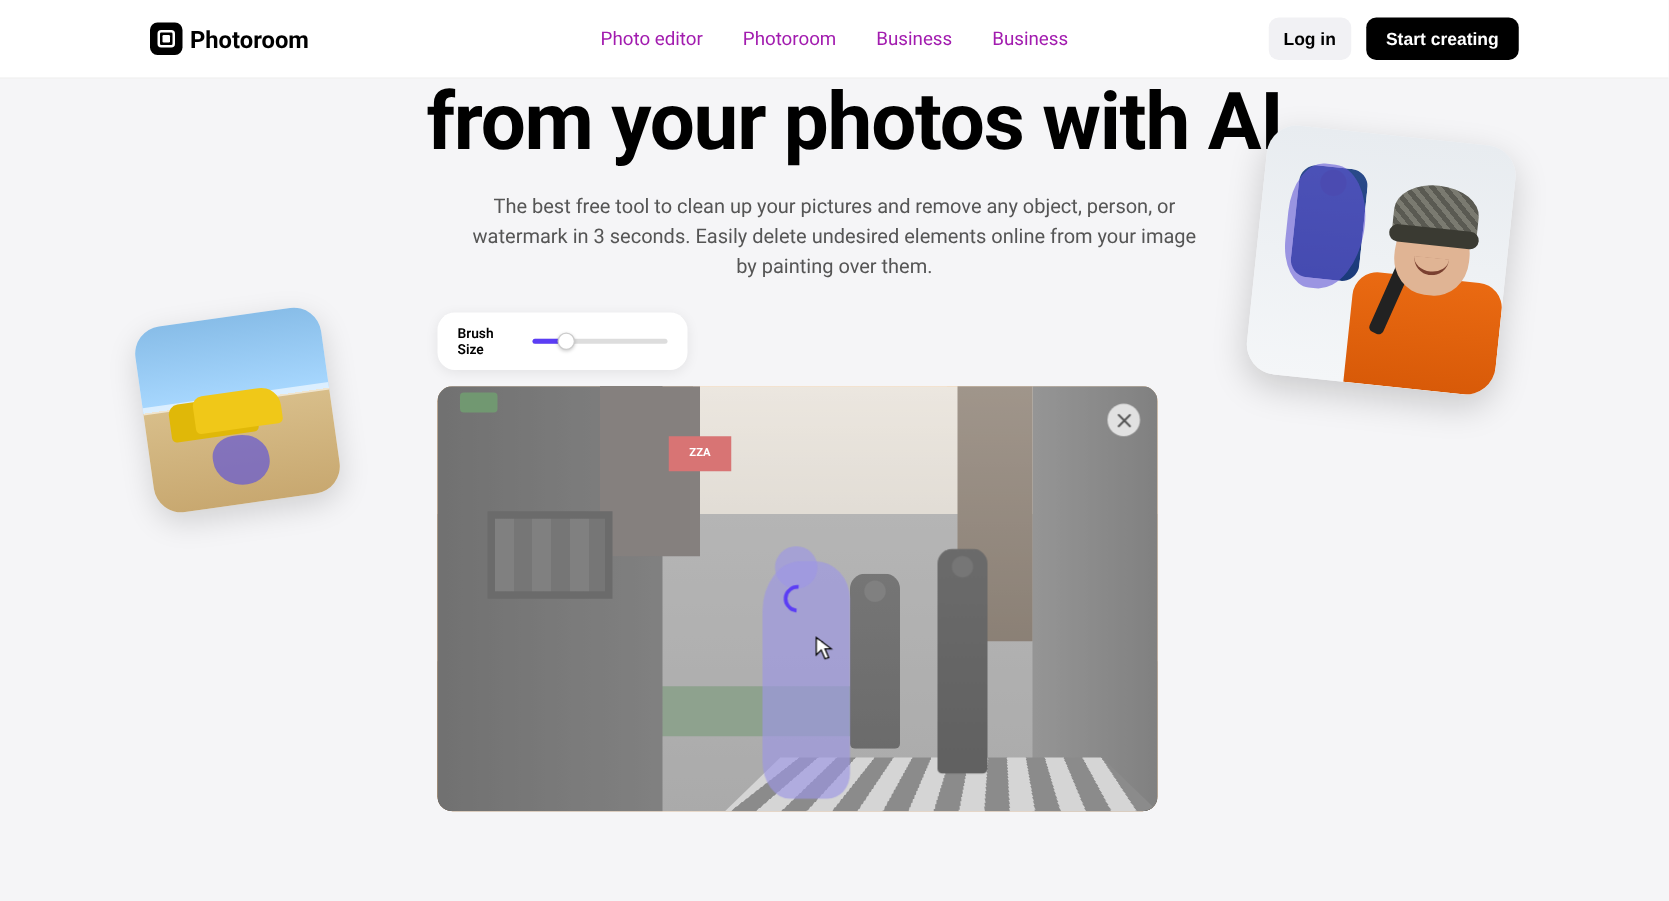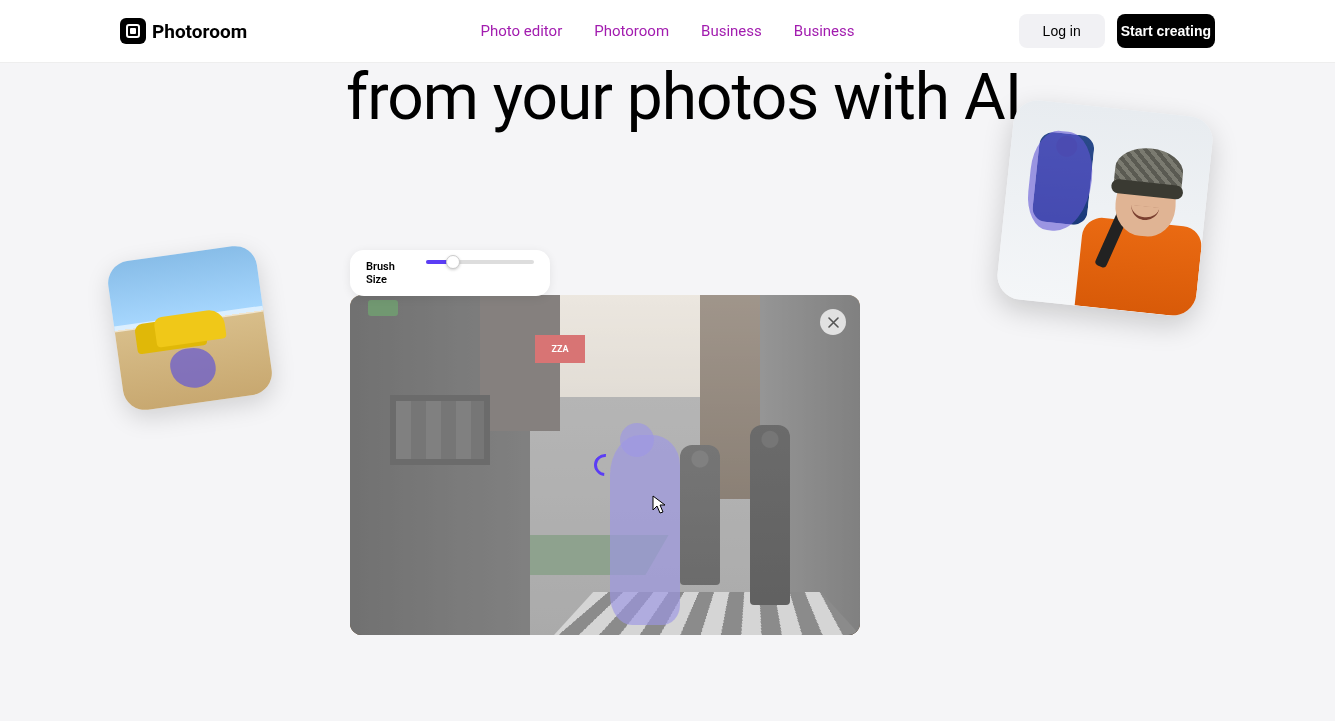--- a/index.html
+++ b/index.html
@@ -5,37 +5,37 @@
 * { margin: 0; padding: 0; box-sizing: border-box; }
 body { font-family: -apple-system, BlinkMacSystemFont, "Segoe UI", Roboto, Helvetica, Arial, sans-serif; background: #f5f5f7; color: #000; width: 1335px; height: 721px; overflow: hidden; }
 
 
 .header { background: #fff; height: 63px; display: flex; align-items: center; padding: 0 120px; border-bottom: 1px solid #eee; position: relative; z-index: 10; }
 .logo { display: flex; align-items: center; gap: 6px; font-weight: 700; font-size: 19px; }
 .logo-icon { width: 26px; height: 26px; background: #000; border-radius: 6px; display: flex; align-items: center; justify-content: center; color: #fff; font-size: 16px; font-weight: 700; }
 .nav { display: flex; gap: 32px; margin: 0 auto; position: absolute; left: 50%; transform: translateX(-50%); }
 .nav-item { font-size: 15px; color: #a21caf; text-decoration: none; cursor: pointer; }
 .header-actions { margin-left: auto; display: flex; gap: 12px; align-items: center; }
-.login-btn { background: #f1f1f4; border: none; padding: 9px 24px; border-radius: 8px; font-size: 14px; cursor: pointer; color: #000; }
-.cta-btn { background: #000; color: #fff; border: none; padding: 9px 4px; border-radius: 8px; font-size: 14px; font-weight: 600; cursor: pointer; }
+.login-btn { background: #f1f1f4; border: none; padding: 9px 12px; border-radius: 8px; font-size: 14px; cursor: pointer; color: #000; font-weight: bold; }
+.cta-btn { background: #000; color: #fff; border: none; padding: 9px 16px; border-radius: 8px; font-size: 14px; font-weight: 600; cursor: pointer; }
 
 
 .main { position: relative; height: 658px; overflow: hidden; }
-.hero-title { font-size: 64px; font-weight: 400; text-align: center; margin-top: 0px; letter-spacing: -1px; line-height: 1.1; margin-left: 32px; }
+.hero-title { font-size: 64px; font-weight: 700; text-align: center; margin-top: 0px; letter-spacing: -1px; line-height: 1.1; margin-left: 32px; }
 .hero-sub { max-width: 580px; margin: 20px auto 0; text-align: center; font-size: 16px; color: #555; line-height: 1.5; }
 
 
-.brush-panel { background: #fff; border-radius: 14px; box-shadow: 0 2px 10px rgba(0,0,0,0.08); padding: 10px 16px; display: flex; align-items: flex-start; gap: 12px; width: 200px; position: absolute; left: 350px; top: 187px; z-index: 5; }
+.brush-panel { background: #fff; border-radius: 14px; box-shadow: 0 2px 10px rgba(0,0,0,0.08); padding: 10px 16px; display: flex; align-items: center; gap: 12px; width: 200px; position: absolute; left: 350px; top: 187px; z-index: 5; }
 .brush-label { font-size: 11px; font-weight: 600; }
 .slider-track { position: relative; width: 120px; height: 4px; background: #ddd; border-radius: 2px; cursor: pointer; }
 .slider-fill { position: absolute; left: 0; top: 0; height: 100%; width: 25%; background: #5b3df5; border-radius: 2px; }
 .slider-thumb { position: absolute; left: 25%; top: 50%; transform: translate(-50%,-50%); width: 14px; height: 14px; background: #fff; border: 1px solid #ccc; border-radius: 50%; box-shadow: 0 1px 3px rgba(0,0,0,0.2); }
 
 
-.canvas-wrap { position: absolute; left: 350px; top: 232px; width: 510px; height: 340px; border-radius: 12px; overflow: hidden; background: #fdba74; cursor: crosshair; }
+.canvas-wrap { position: absolute; left: 350px; top: 246px; width: 576px; height: 340px; border-radius: 12px; overflow: hidden; background: #fdba74; cursor: crosshair; }
 .city-scene { position: absolute; inset: 0; background: linear-gradient(#e0d8cc 0%, #d0c8bc 30%, #888 30%, #777 100%); }
 .building-l { position: absolute; left: 0; top: 0; width: 180px; height: 100%; background: linear-gradient(90deg, #1a1a1a 0%, #2a2a2a 60%, #333 100%); }
 .building-l::before { content: ""; position: absolute; right: -30px; top: 0; width: 80px; height: 40%; background: #3a3230; }
 .pizza-sign { position: absolute; left: 185px; top: 40px; width: 50px; height: 28px; background: #c02020; display: flex; align-items: center; justify-content: center; color: #fff; font-size: 9px; font-weight: 700; }
 .poster-board { position: absolute; left: 40px; top: 100px; width: 100px; height: 70px; background: #111; }
 .poster-board::before { content: ""; position: absolute; inset: 6px; background: repeating-linear-gradient(90deg, #333 0 15px, #222 15px 30px); }
 .street-sign { position: absolute; left: 18px; top: 5px; width: 30px; height: 16px; background: #1a5a1a; border-radius: 3px; }
 .building-r { position: absolute; right: 0; top: 0; width: 100px; height: 100%; background: linear-gradient(90deg, #555 0%, #333 100%); }
 .building-r::before { content:""; position:absolute; left:-60px; top:0; width:60px; height:60%; background: linear-gradient(#654 0%, #432 100%); }
 .crosswalk { position: absolute; left: 40%; bottom: 0; width: 60%; height: 90px; background: repeating-linear-gradient(100deg, #bbb 0 20px, #444 20px 40px); transform: perspective(200px) rotateX(50deg); transform-origin: bottom; }
@@ -97,20 +97,21 @@
     <a class="nav-item">Business</a>
   </nav>
   <div class="header-actions">
     <button class="login-btn">Log in</button>
     <button class="cta-btn">Start creating</button>
   </div>
 </header>
 
 <main class="main">
   <h1 class="hero-title">from your photos with AI</h1>
+  <p class="hero-sub">The best free tool to clean up your pictures and remove any object, person, or watermark in 3 seconds. Easily delete undesired elements online from your image by painting over them.</p>
 
   <div class="deco-left">
     <div class="shoe-shape"></div>
     <div class="shoe-blob"></div>
   </div>
 
   <div class="deco-right">
     <div class="skier"></div>
     <div class="skier-blob"></div>
     <div class="woman">

